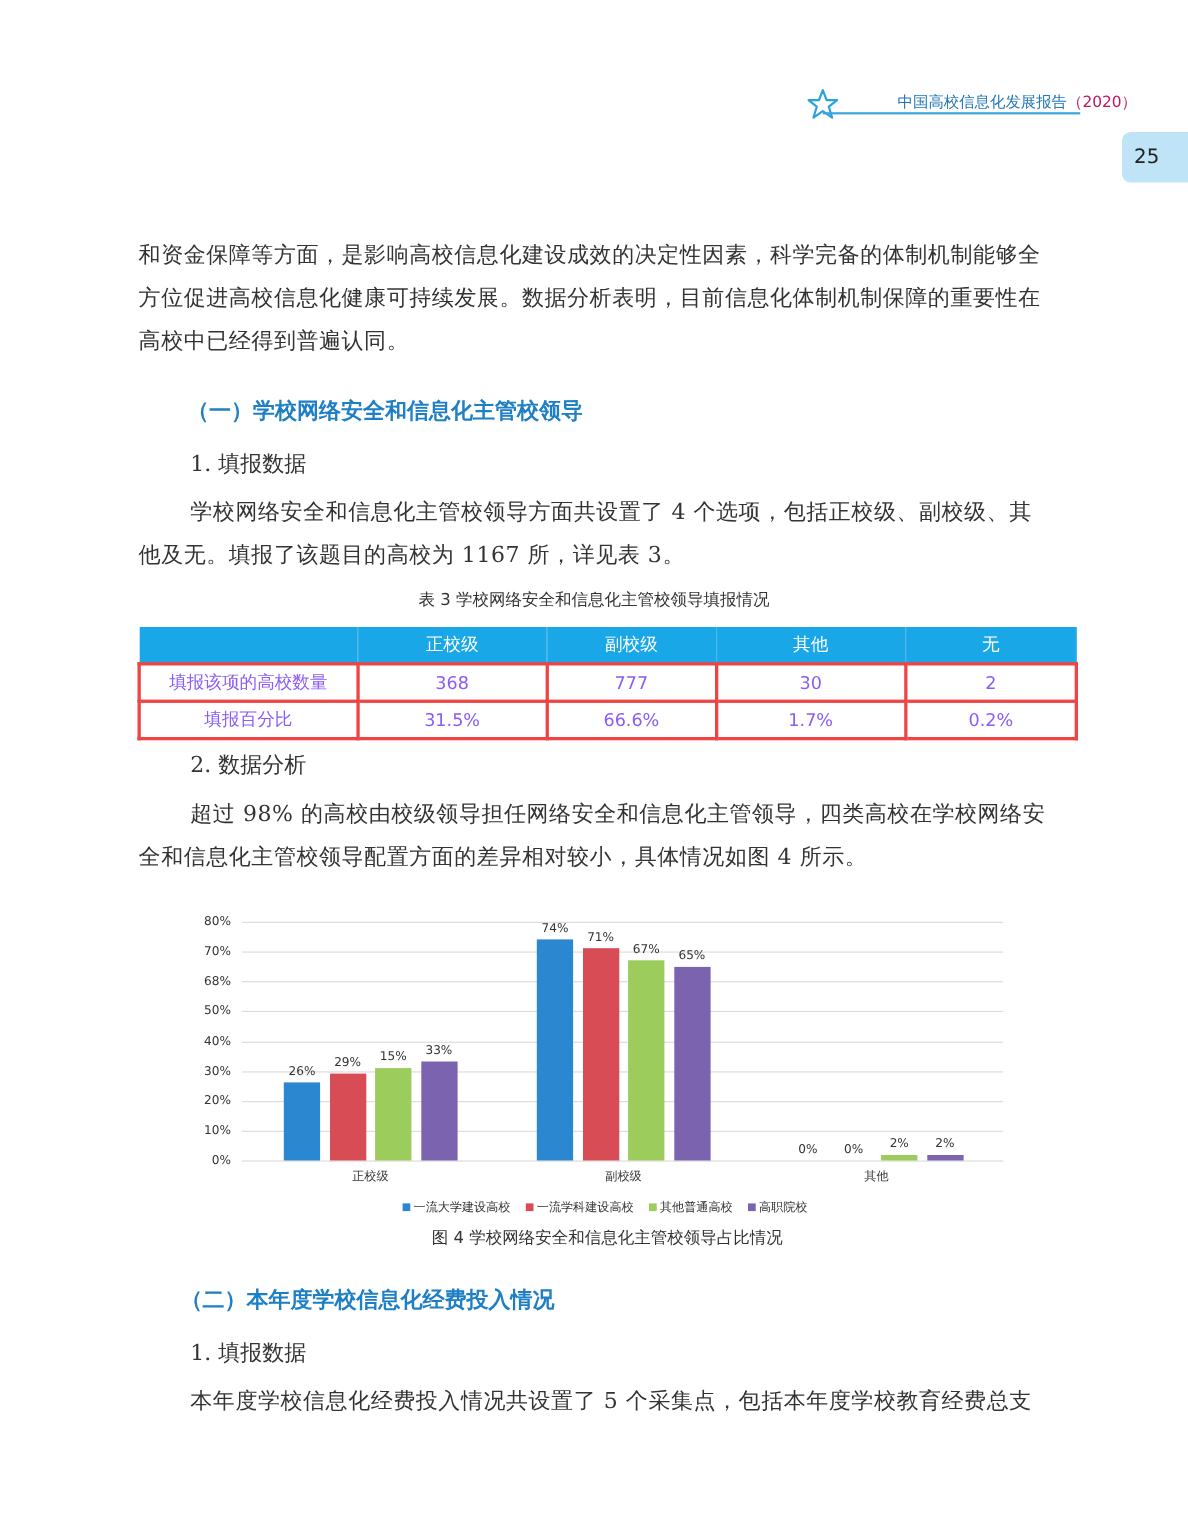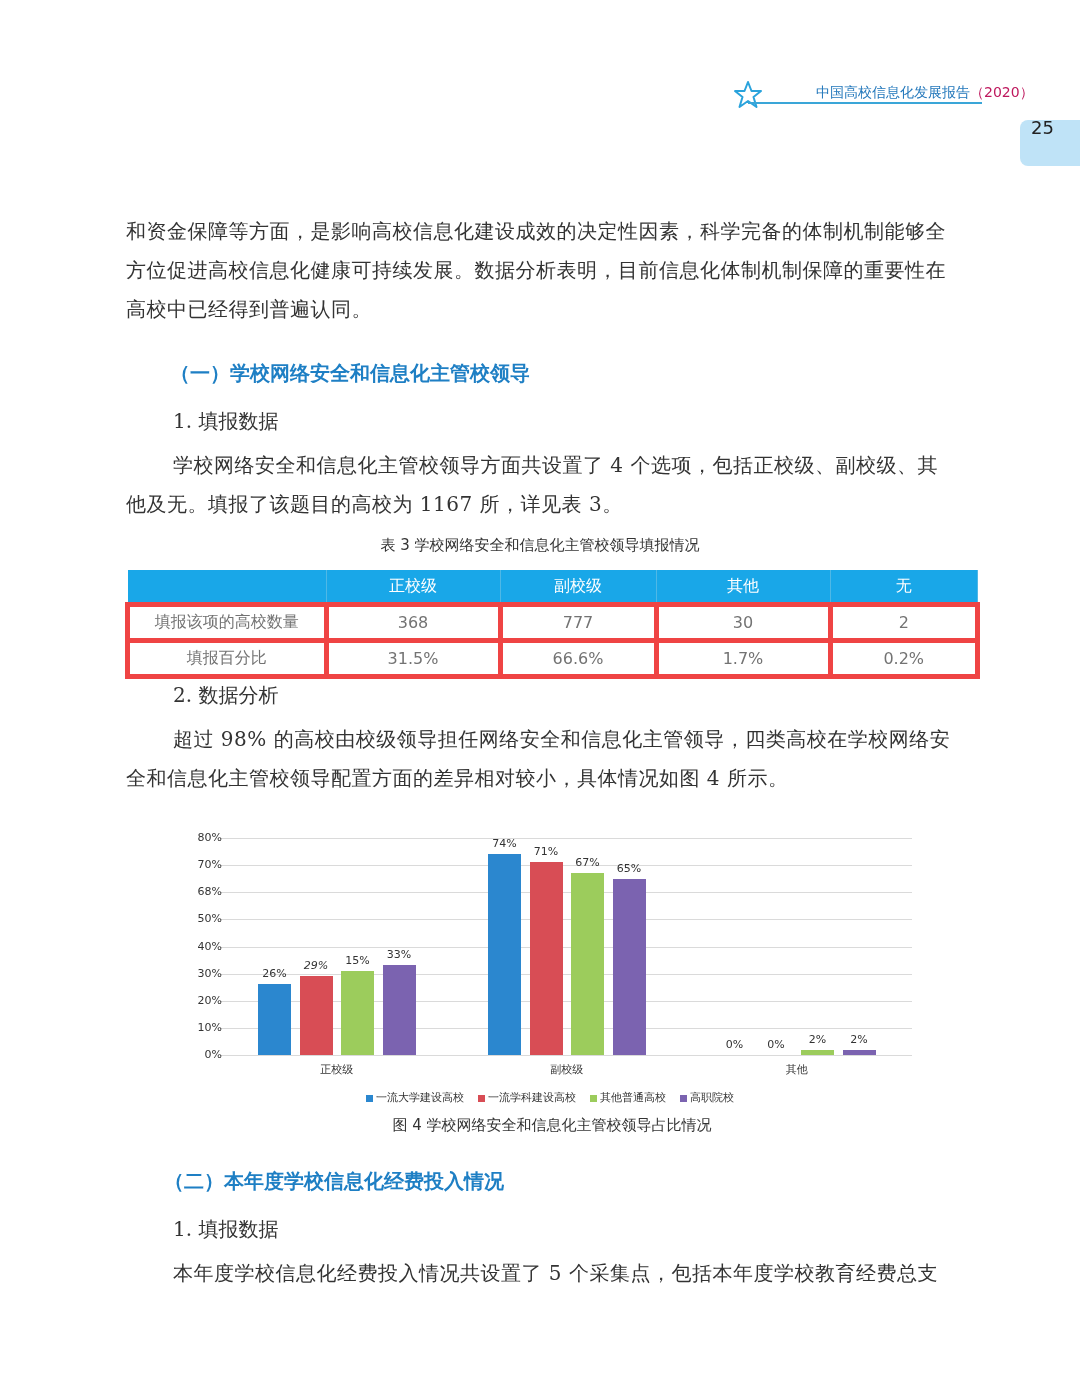--- a/index.html
+++ b/index.html
@@ -7,41 +7,41 @@
          font-family: "DejaVu Serif", "Liberation Serif", serif; color:#2a2a2a; }
   .abs { position:absolute; }
   .sans { font-family: "DejaVu Sans", "Liberation Sans", sans-serif; }
 
   
   .hdr-title { left:816px; top:84px; font-size:14px; color:#2277bb; white-space:nowrap; }
   .hdr-year { color:#be185d; }
   .hdr-line { left:748px; top:102px; width:234px; height:2px; background:#3aa6d8; }
   .star { left:734px; top:80px; width:32px; height:30px; }
   .pagetab { left:1020px; top:120px; width:60px; height:46px; background:#bfe3f7; border-radius:8px 0 0 8px; }
-  .pagenum { left:1031px; top:117px; font-size:18px; color:#222;text-align:center; }
+  .pagenum { left:1031px; top:132px; font-size:18px; color:#222;text-align:center; }
 
   .para { font-size:20px; line-height:39px; color:#333; letter-spacing:0.5px; }
   .h2 { font-size:20px; font-weight:bold; color:#1e7fc4;text-align:right; }
   .h3 { font-size:20px; color:#333; }
 
   
   .tcap { font-size:15px; color:#333; left:0; width:1080px; text-align:center; top:536px; }
   table.t { position:absolute; left:125px; top:570px; width:855px; border-collapse:collapse;
             font-family:"DejaVu Sans","Liberation Sans",sans-serif; font-size:16px; }
   table.t th { background:#19a7e8; color:#ffffff; font-weight:normal; height:30px; border-right:1px solid #4fb8e6; }
-  table.t td { height:29px; text-align:center; color:#737373; border:5px solid #ef4444; }
+  table.t td { height:29px; text-align:center; color:#8b5cf6; border:3px solid #ef4444; }
   table.t th:first-child { width:196px; }
   table.t th:nth-child(2), table.t td:nth-child(2) { width:167px; }
   table.t th:nth-child(3), table.t td:nth-child(3) { width:149px; }
   table.t th:nth-child(4), table.t td:nth-child(4) { width:167px; }
 
   
   .chart { left:170px; top:825px; width:760px; height:290px; }
   .grid { position:absolute; left:50px; width:692px; height:1px; background:#dadada; }
-  .ytick { position:absolute; left:12px; width:40px; text-align:right; font-size:11px; color:#333; }
+  .ytick { position:absolute; left:0; width:40px; text-align:right; font-size:11px; color:#333; }
   .bar { position:absolute; width:33px; }
   .blabel { position:absolute; width:50px; text-align:center; font-size:11px; color:#333; }
   .xlabel { position:absolute; font-size:11px; color:#333; width:80px; text-align:center; }
   .legend { left:366px; top:1090px; font-size:11px; color:#333; white-space:nowrap; }
   .legend span.sw { display:inline-block; width:7px; height:7px; margin-right:3px; vertical-align:middle; }
   .legend .li { margin-right:14px; }
   .fcap { left:0; width:1104px; text-align:center; top:1116px; font-size:15px; color:#333; }
 </style>
 </head>
 <body>
@@ -113,21 +113,21 @@
     <div class="ytick" style="top: 87.375px;">50%</div>
     <div class="grid" style="top: 67.25px;"></div>
     <div class="ytick" style="top: 60.25px;">68%</div>
     <div class="grid" style="top: 40.125px;"></div>
     <div class="ytick" style="top: 33.125px;">70%</div>
     <div class="grid" style="top: 13px;"></div>
     <div class="ytick" style="top: 6px;">80%</div>
     <div class="bar" style="left: 88px; top: 159.475px; height: 70.525px; background: rgb(43, 135, 207);"></div>
     <div class="blabel" style="left: 79.5px; top: 142.475px;">26%</div>
     <div class="bar" style="left: 129.5px; top: 151.338px; height: 78.6625px; background: rgb(216, 77, 85);"></div>
-    <div class="blabel" style="left: 121px; top: 134.338px; font-style: italic;">29%</div>
+    <div class="blabel" style="left: 121px; top: 134.338px;">29%</div>
     <div class="bar" style="left: 171px; top: 145.912px; height: 84.0875px; background: rgb(156, 204, 92);"></div>
     <div class="blabel" style="left: 162.5px; top: 128.912px;">15%</div>
     <div class="bar" style="left: 212.5px; top: 140.488px; height: 89.5125px; background: rgb(123, 99, 176);"></div>
     <div class="blabel" style="left: 204px; top: 123.487px;">33%</div>
     <div class="xlabel" style="left: 126.75px; top: 237px;">正校级</div>
     <div class="bar" style="left: 318px; top: 29.275px; height: 200.725px; background: rgb(43, 135, 207);"></div>
     <div class="blabel" style="left: 309.5px; top: 12.275px;">74%</div>
     <div class="bar" style="left: 359.5px; top: 37.4125px; height: 192.588px; background: rgb(216, 77, 85);"></div>
     <div class="blabel" style="left: 351px; top: 20.4125px;">71%</div>
     <div class="bar" style="left: 401px; top: 48.2625px; height: 181.737px; background: rgb(156, 204, 92);"></div>

